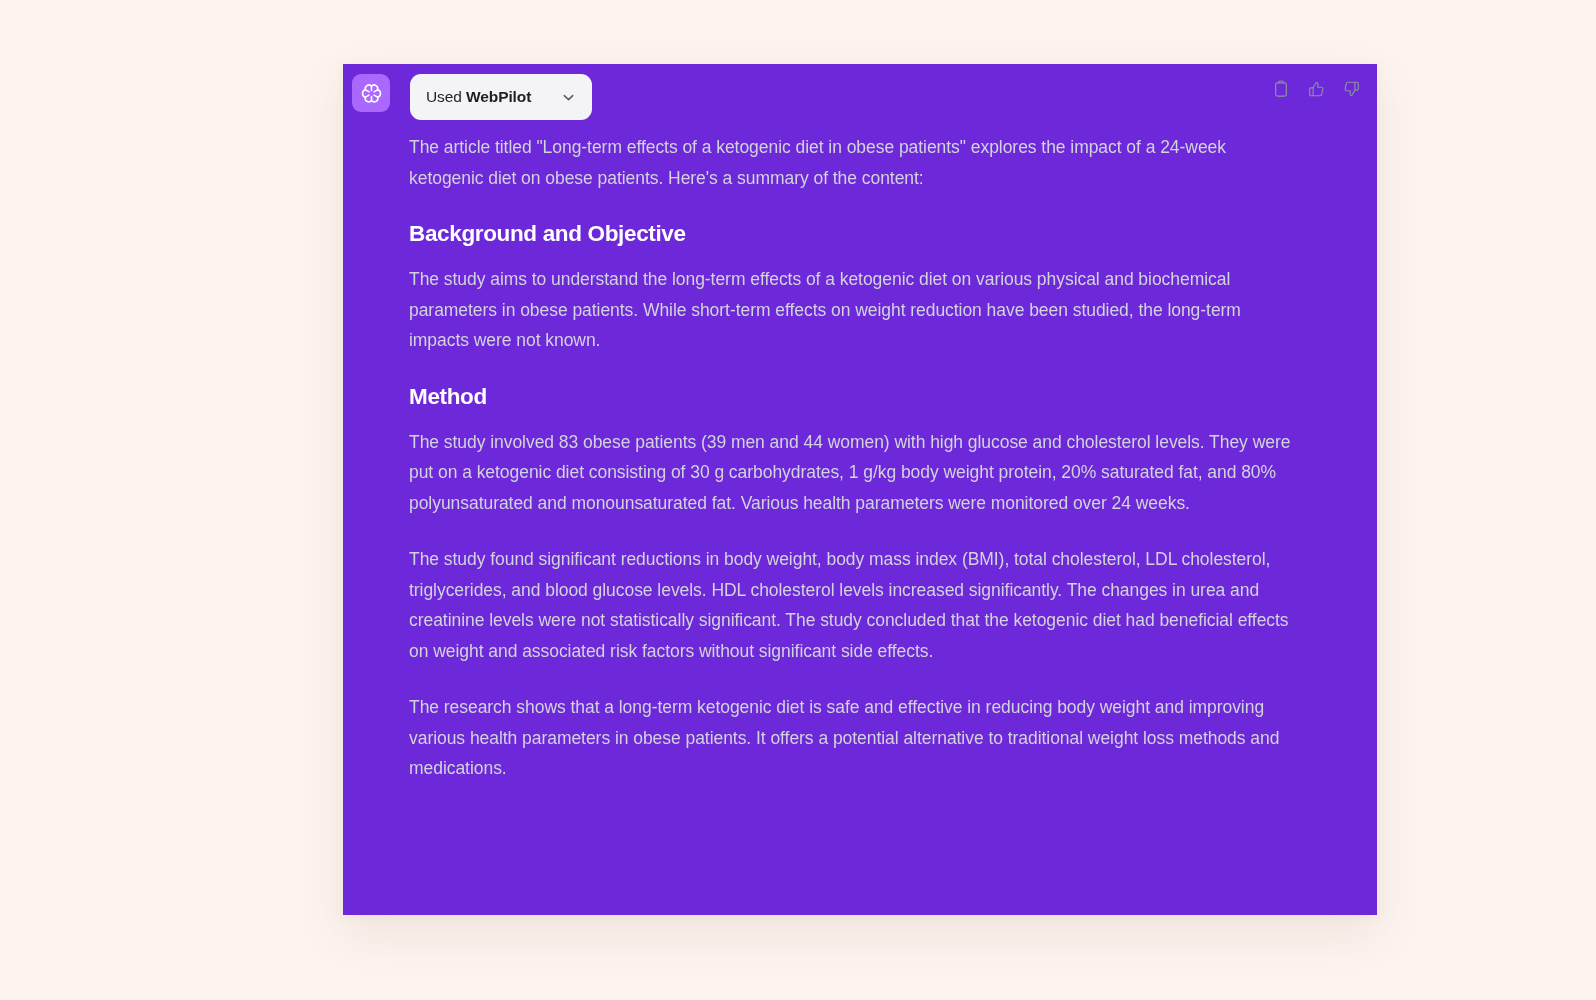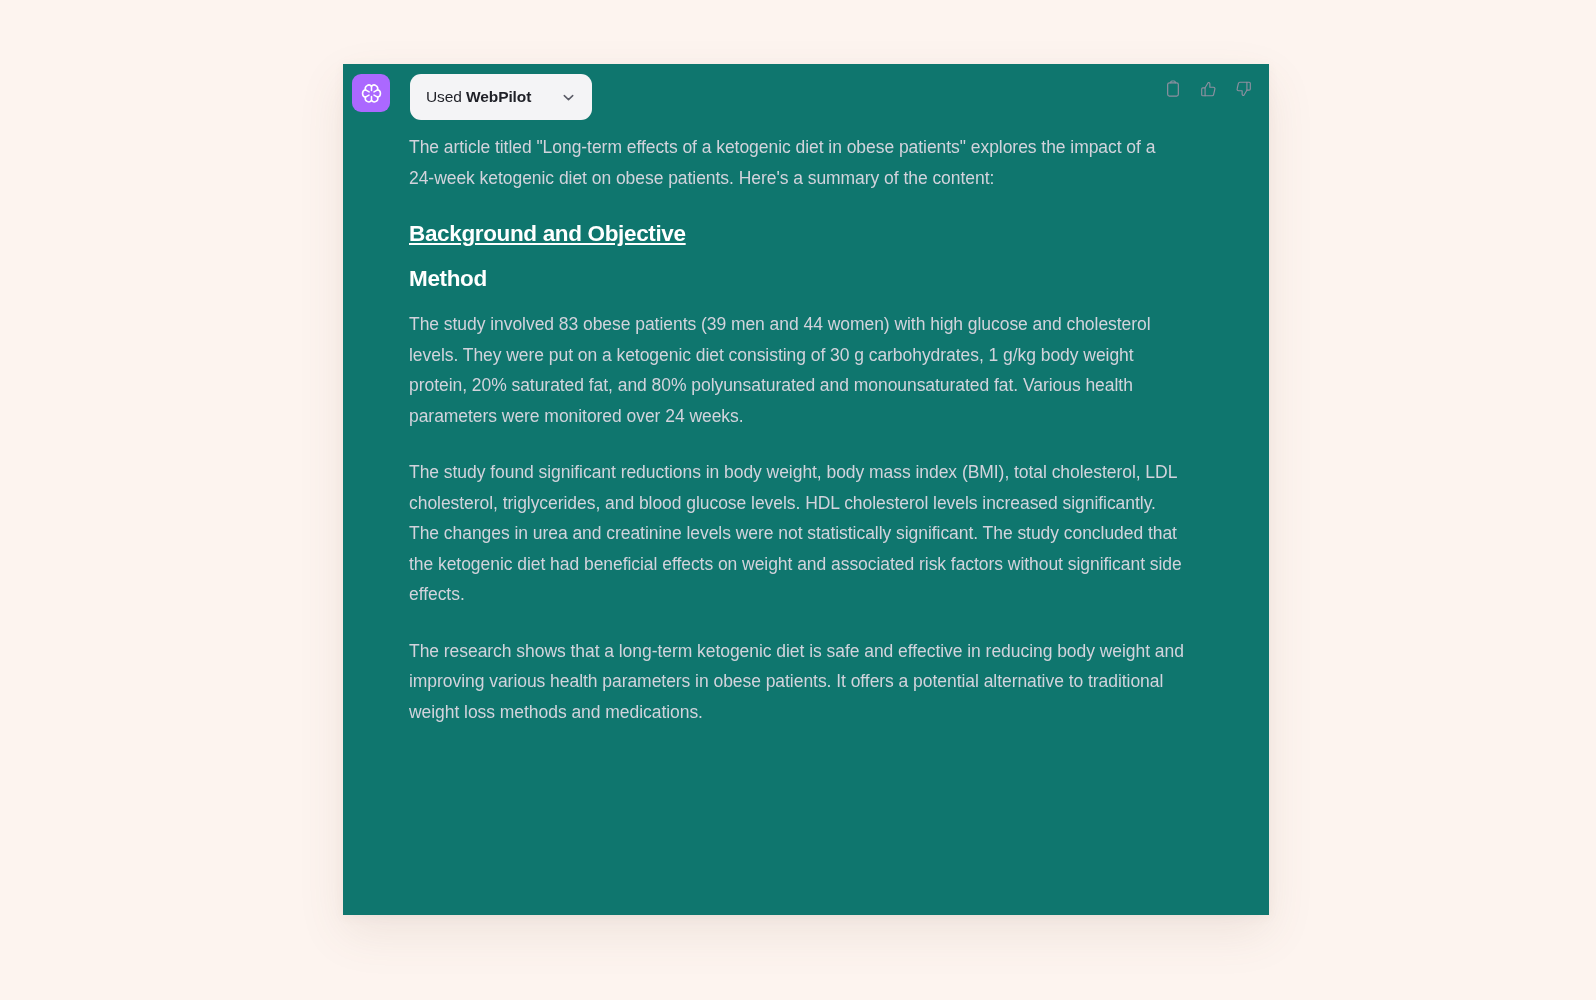--- a/index.html
+++ b/index.html
@@ -20,23 +20,23 @@
     position: relative;
     width: 1596px;
     height: 1000px;
   }
 
   
   .message-panel {
     position: absolute;
     left: 343px;
     top: 64px;
-    width: 926px;
+    width: 1034px;
     height: 851px;
-    background: #0f766e;
+    background: #6d28d9;
     overflow: hidden;
     box-shadow: 0 18px 44px rgba(120, 90, 70, 0.10),
                 0 2px 10px rgba(120, 90, 70, 0.06);
   }
 
   
   .message-header {
     position: relative;
     height: 68px;
     padding: 0 0 0 0;
@@ -123,21 +123,21 @@
   .section-heading {
     font-size: 22.5px;
     line-height: 30px;
     font-weight: 700;
     color: #ffffff;
     letter-spacing: -0.35px;
     margin-top: 12px;
     margin-bottom: 15px;
   }
 
-  .section-heading.first { margin-top: 16px; text-decoration: underline; }
+  .section-heading.first { margin-top: 16px; }
 </style>
 </head>
 <body>
 
 <div id="stage">
 
   <div class="message-panel">
 
     <div class="message-header">
 
@@ -194,20 +194,21 @@
         </button>
 
       </div>
     </div>
 
     <div class="message-body">
 
       <p class="body-paragraph">The article titled "Long-term effects of a ketogenic diet in obese patients" explores the impact of a 24-week ketogenic diet on obese patients. Here's a summary of the content:</p>
 
       <h3 class="section-heading first">Background and Objective</h3>
+      <p class="body-paragraph">The study aims to understand the long-term effects of a ketogenic diet on various physical and biochemical parameters in obese patients. While short-term effects on weight reduction have been studied, the long-term impacts were not known.</p>
 
       <h3 class="section-heading">Method</h3>
       <p class="body-paragraph">The study involved 83 obese patients (39 men and 44 women) with high glucose and cholesterol levels. They were put on a ketogenic diet consisting of 30 g carbohydrates, 1 g/kg body weight protein, 20% saturated fat, and 80% polyunsaturated and monounsaturated fat. Various health parameters were monitored over 24 weeks.</p>
 
       <p class="body-paragraph">The study found significant reductions in body weight, body mass index (BMI), total cholesterol, LDL cholesterol, triglycerides, and blood glucose levels. HDL cholesterol levels increased significantly. The changes in urea and creatinine levels were not statistically significant. The study concluded that the ketogenic diet had beneficial effects on weight and associated risk factors without significant side effects.</p>
 
       <p class="body-paragraph">The research shows that a long-term ketogenic diet is safe and effective in reducing body weight and improving various health parameters in obese patients. It offers a potential alternative to traditional weight loss methods and medications.</p>
 
     </div>
   </div>

